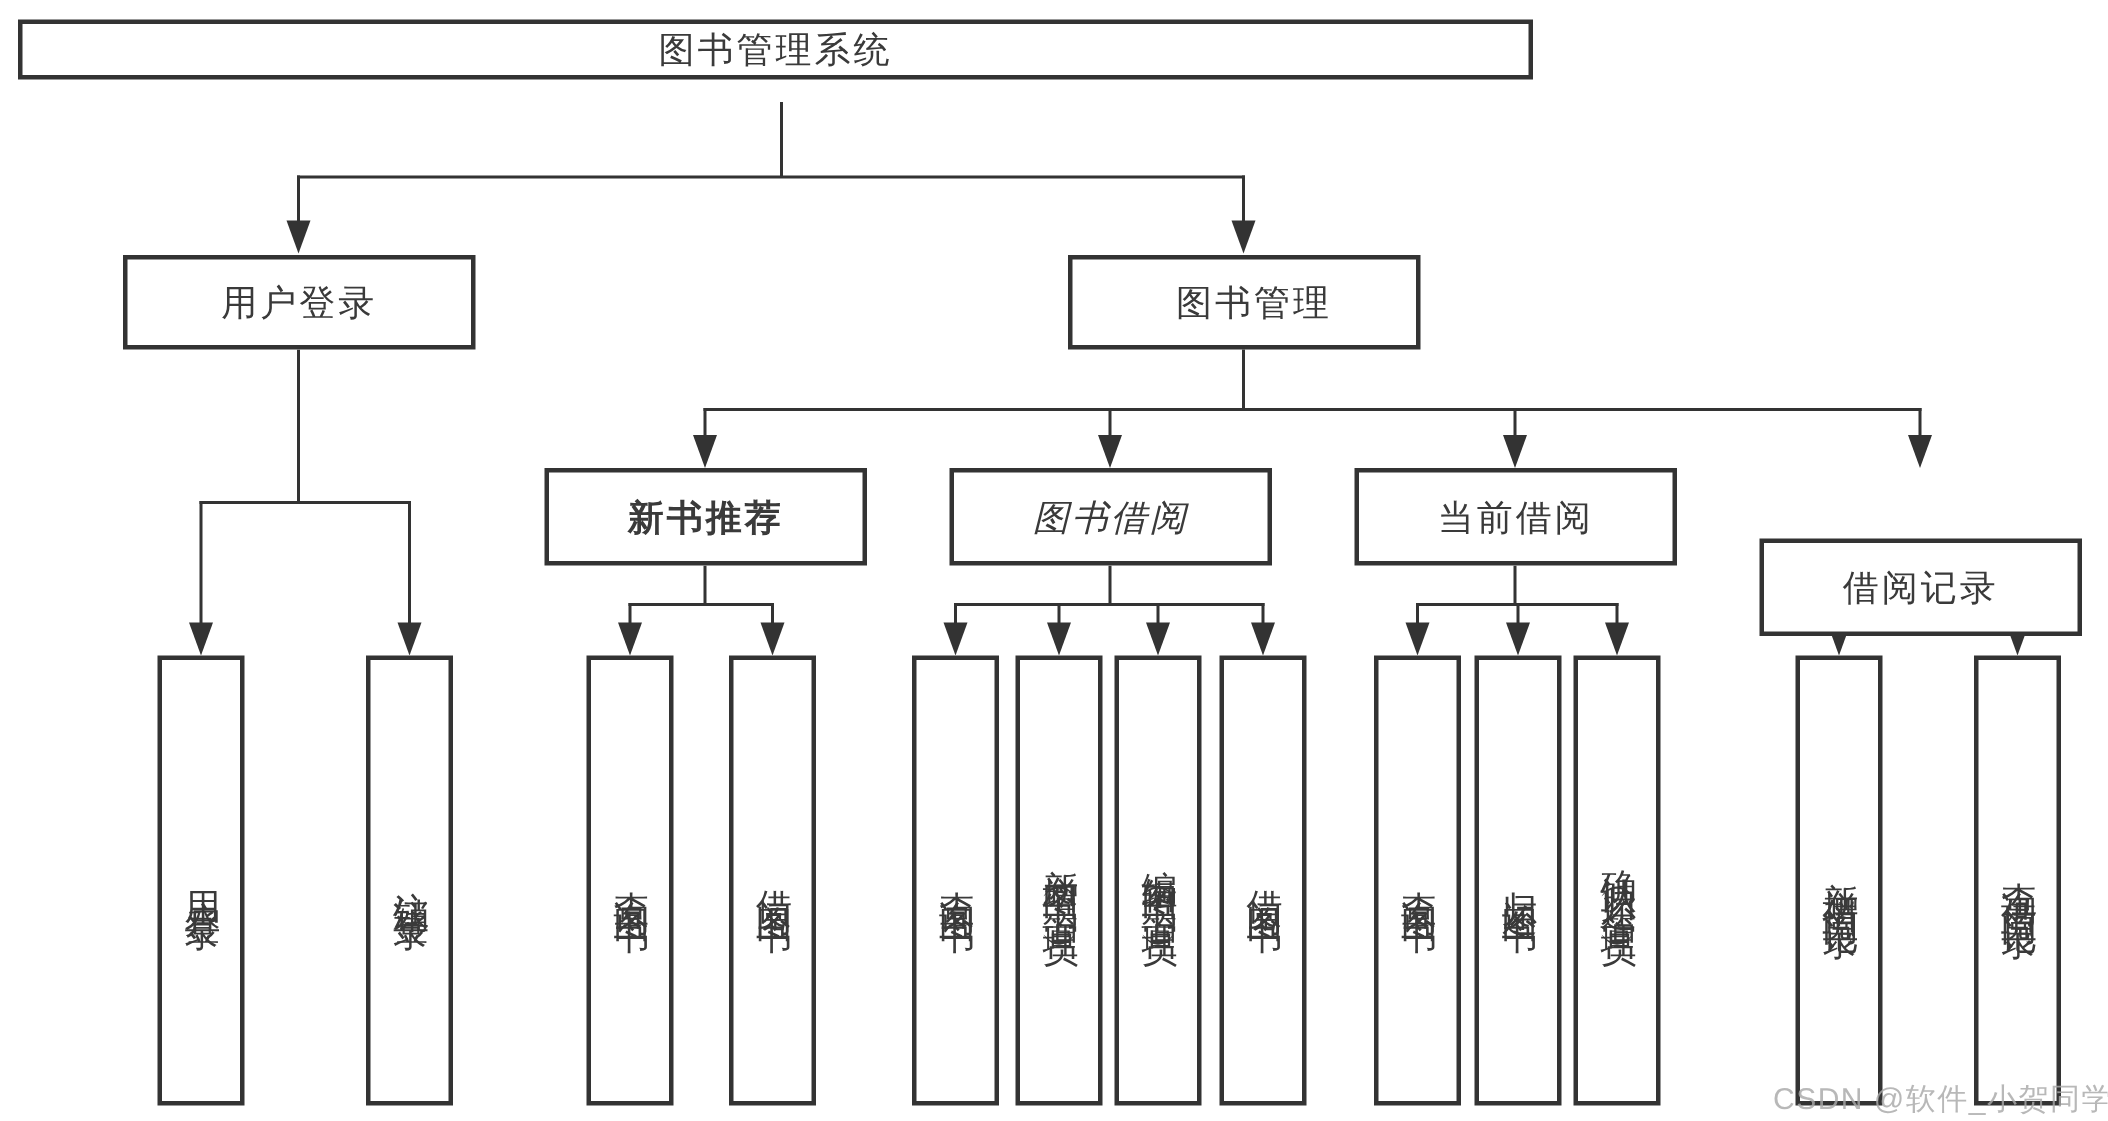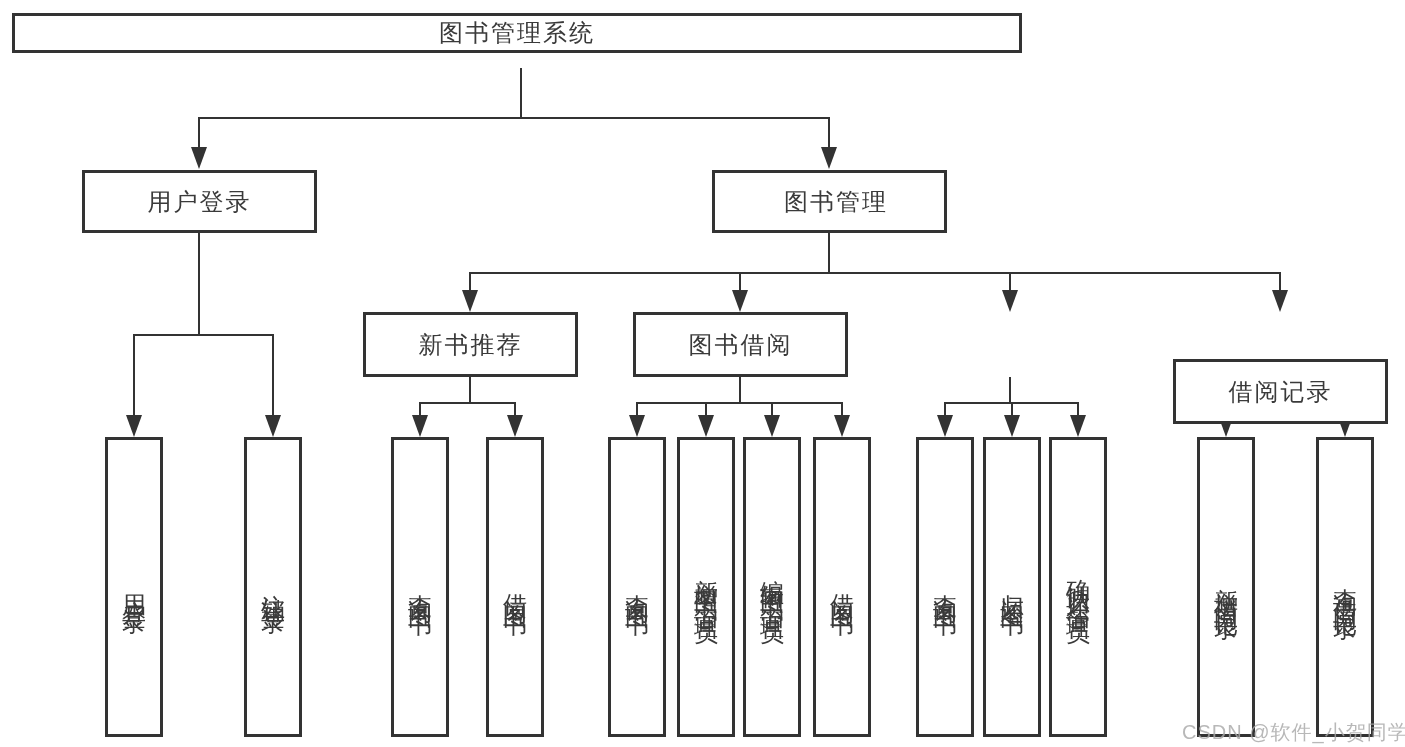--- a/index.html
+++ b/index.html
@@ -100,25 +100,28 @@
     <span>图书管理系统</span>
   </div>
 
   <div class="node" style="left:82px;top:170px;width:235px;height:63px;">
     <span>用户登录</span>
   </div>
   <div class="node" style="left:712px;top:170px;width:235px;height:63px;padding-left:13px;">
     <span>图书管理</span>
   </div>
 
-  <div class="node" style="left:363px;top:312px;width:215px;height:65px;">
+  <div class="node" style="left:363px;top:312px;width:215px;height:65px;font-weight:bold;">
     <span>新书推荐</span>
   </div>
-  <div class="node" style="left:633px;top:312px;width:215px;height:65px;">
+  <div class="node" style="left:633px;top:312px;width:215px;height:65px;font-style:italic;">
     <span>图书借阅</span>
+  </div>
+  <div class="node" style="left:903px;top:312px;width:215px;height:65px;">
+    <span>当前借阅</span>
   </div>
   <div class="node" style="left:1173px;top:312px;width:215px;height:65px;margin-top:47px;">
     <span>借阅记录</span>
   </div>
 
   <div class="node leaf" style="left:105px;top:437px;width:58px;height:300px;">
     <span class="vtext">用户登录</span>
   </div>
   <div class="node leaf" style="left:244px;top:437px;width:58px;height:300px;">
     <span class="vtext">注销登录</span>

